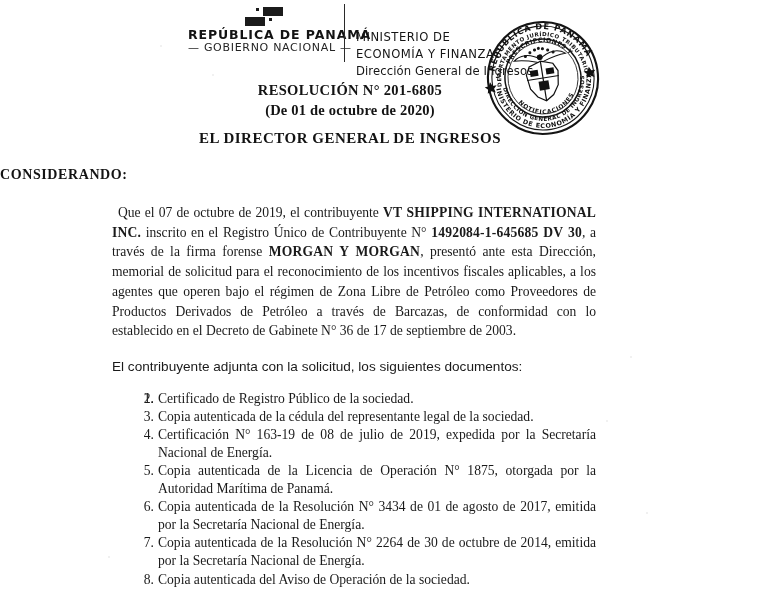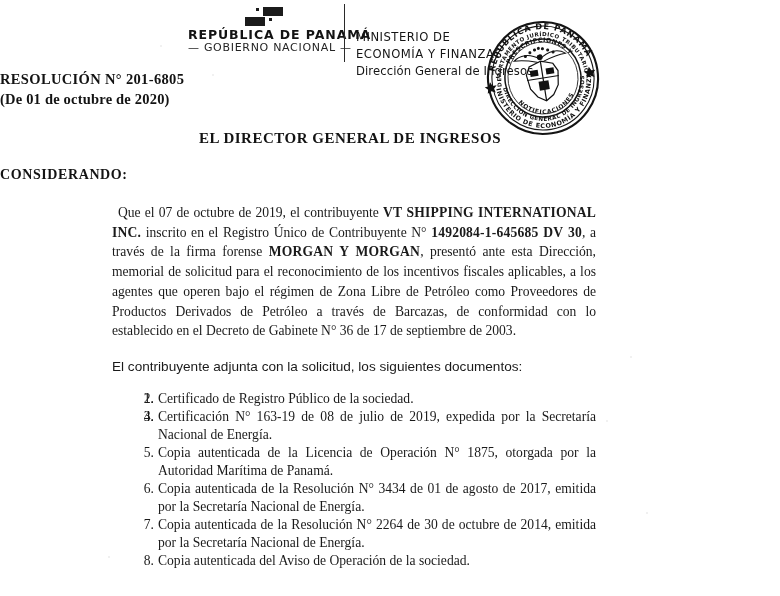--- a/index.html
+++ b/index.html
@@ -113,23 +113,23 @@
     width: 120px;
     height: 122px;
     pointer-events: none;
   }
   .seal svg { display: block; }
 
   
   .title-block {
     position: absolute;
     left: 0;
-    top: 69px;
+    top: 80px;
     width: 700px;
-    text-align: left;
+    text-align: center;
   }
   .res-title {
     font-family: "Liberation Serif", serif;
     font-size: 14.5px;
     font-weight: 700;
     letter-spacing: 0.35px;
     line-height: 20px;
     color: #131313;
   }
   .res-date {
@@ -354,20 +354,21 @@
     <ol class="doc-list">
       <li class="doc-item short">
         <span class="num">1.</span>
       </li>
       <li class="doc-item short">
         <span class="num">2.</span>
         <span>Certificado de Registro Público de la sociedad.</span>
       </li>
       <li class="doc-item short">
         <span class="num">3.</span>
+        <span>Copia autenticada de la cédula del representante legal de la sociedad.</span>
       </li>
       <li class="doc-item">
         <span class="num">4.</span>
         <span>Certificación N° 163-19 de 08 de julio de 2019, expedida por la Secretaría Nacional de Energía.</span>
       </li>
       <li class="doc-item">
         <span class="num">5.</span>
         <span>Copia autenticada de la Licencia de Operación N° 1875, otorgada por la Autoridad Marítima de Panamá.</span>
       </li>
       <li class="doc-item">

